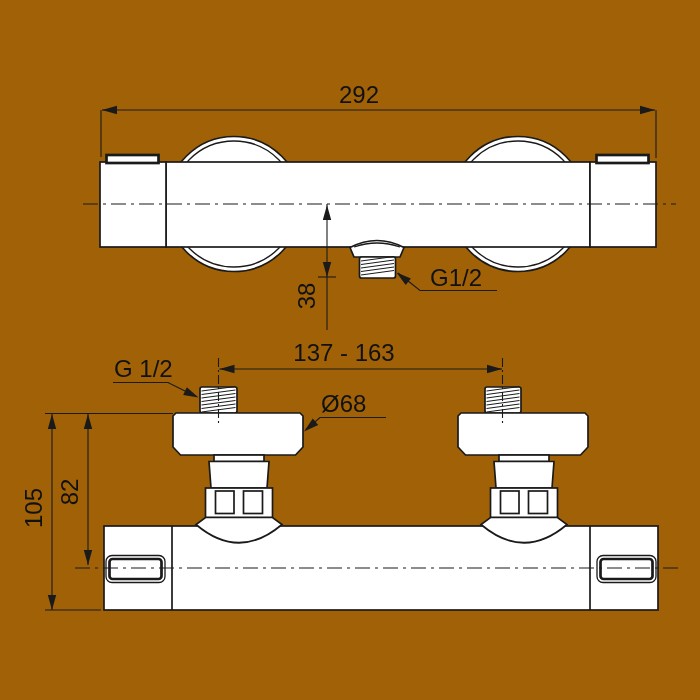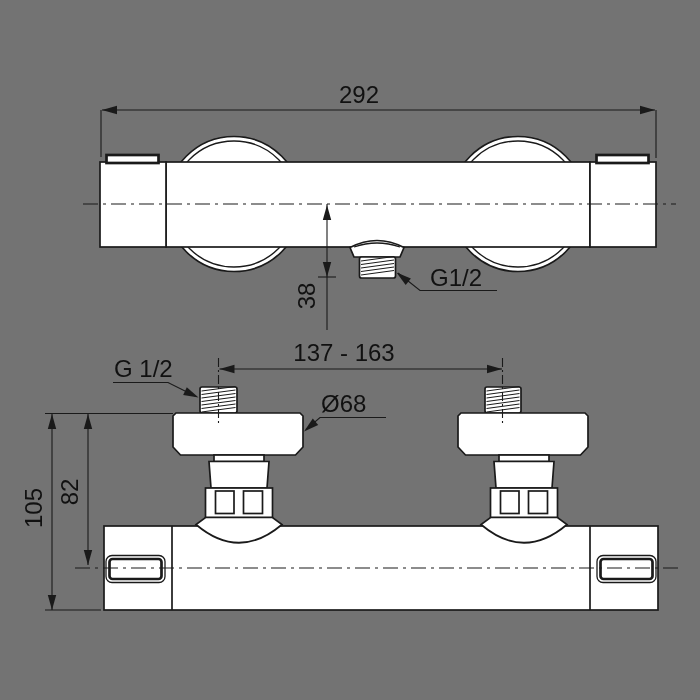--- a/index.html
+++ b/index.html
@@ -1,16 +1,16 @@
 <!DOCTYPE html>
 <html><head>
 <meta charset="utf-8">
 <style>
   html,body{margin:0;padding:0;background:#ffffff;}
-  .stage{width:700px;height:700px;position:relative;background:#737373;}
+  .stage{width:700px;height:700px;position:relative;background:#a16207;}
   .outline{fill:#ffffff;stroke:#1a1a1a;stroke-width:1.7;}
   .outline-thick{fill:#ffffff;stroke:#1a1a1a;stroke-width:2.7;}
   .thin{fill:none;stroke:#1a1a1a;stroke-width:1.3;}
   .dimline{fill:none;stroke:#1a1a1a;stroke-width:1.1;}
   .hatch{stroke:#1a1a1a;stroke-width:1;}
   .arrow{fill:#1a1a1a;stroke:none;}
   .cl{fill:none;stroke:#1a1a1a;stroke-width:1.1;stroke-dasharray:15 5 3 5;}
   .clv{fill:none;stroke:#1a1a1a;stroke-width:1.1;stroke-dasharray:9 3 2 3;}
   .dimtext{font-family:"Liberation Sans",sans-serif;font-size:24px;fill:#111;}
 </style>

